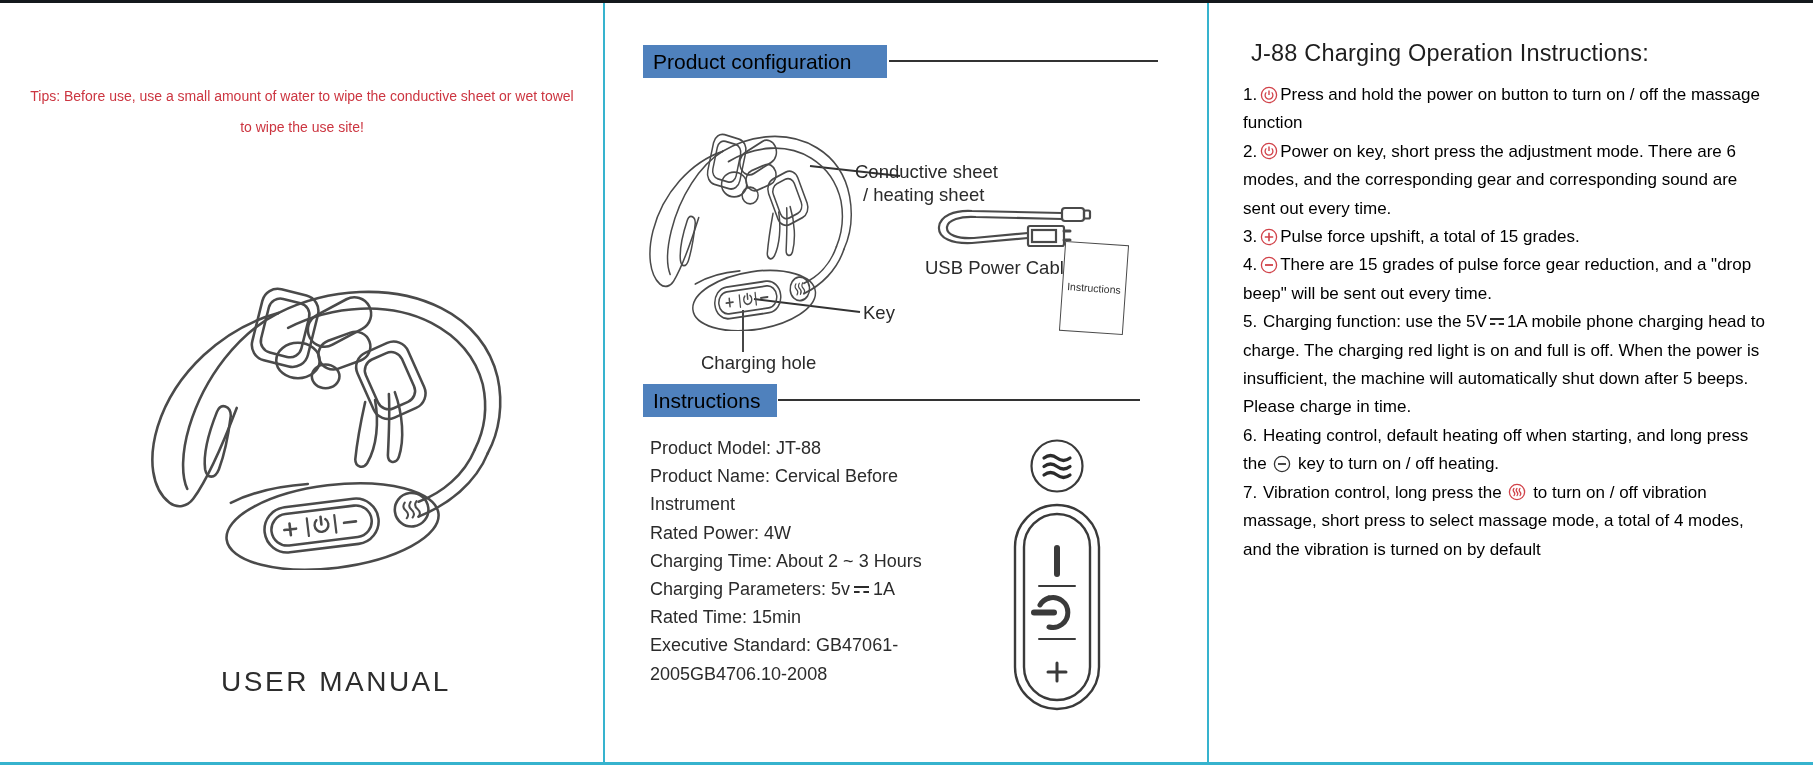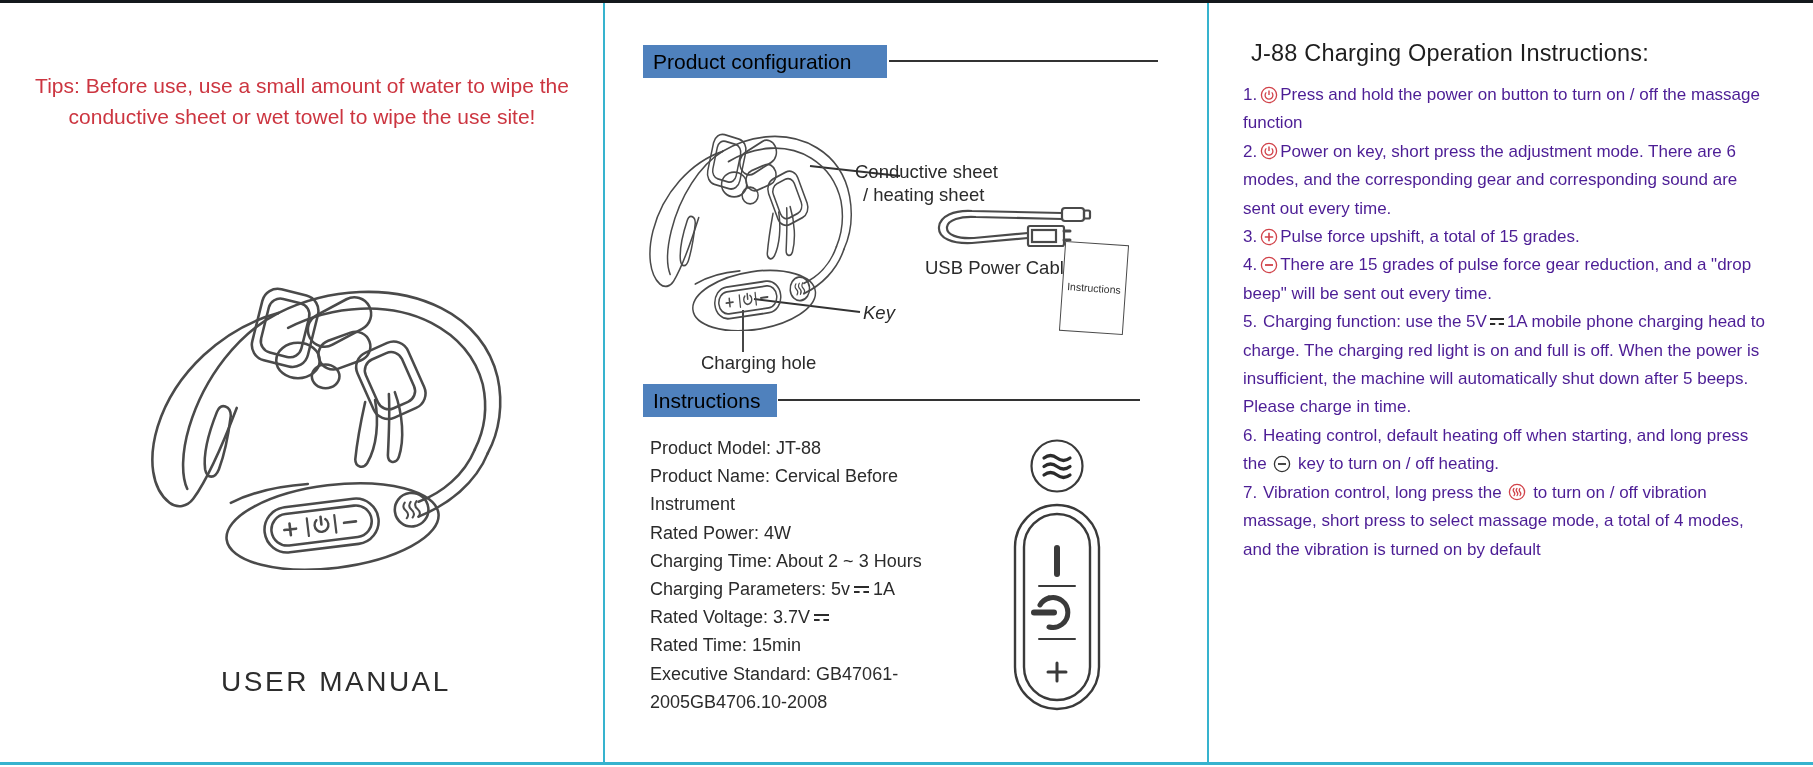--- a/index.html
+++ b/index.html
@@ -4,45 +4,45 @@
 <style>
   html,body{margin:0;padding:0;background:#e8e8e8;}
   #page{position:relative;width:1813px;height:767px;background:#ffffff;overflow:hidden;
         font-family:"Liberation Sans","DejaVu Sans",sans-serif;color:#2b2b2b;}
   .abs{position:absolute;}
   
   .topline{position:absolute;left:0;top:0;width:100%;height:3px;background:#14181c;}
   .botline{position:absolute;left:0;top:762px;width:100%;height:3px;background:#36b3ce;}
   .vdiv{position:absolute;top:3px;height:759px;width:2px;background:#36b3ce;}
   
-  .tips{left:28px;top:70px;width:548px;text-align:center;font-size:21px;line-height:31px;color:#cc3540;}
+  .tips{left:28px;top:81px;width:548px;text-align:center;font-size:14px;line-height:31px;color:#cc3540;}
   .usermanual{left:0;top:666px;width:672px;text-align:center;font-size:28px;letter-spacing:2.5px;color:#2d2d2d;}
   
   .badge{background:#4f81bd;color:#000000;font-size:21px;display:flex;align-items:center;box-sizing:border-box;padding-left:10px;}
   .badge1{left:643px;top:45px;width:244px;height:33px;}
   .badge2{left:643px;top:384px;width:134px;height:33px;}
   
   .mlabel{font-size:18.5px;color:#2b2b2b;}
   .lbl-conductive{left:855px;top:160px;width:180px;line-height:23px;}
   .lbl-conductive .l2{padding-left:8px;}
   .lbl-usb{left:925px;top:257px;}
-  .lbl-key{left:863px;top:302px;font-style:italic;}
+  .lbl-key{left:863px;top:302px;}
   .lbl-charge{left:701px;top:352px;}
   .booklet{left:1062px;top:243px;width:62px;height:88px;border:1.6px solid #4a4a4a;background:#fff;
            transform:rotate(4deg);display:flex;align-items:center;justify-content:center;}
   .booklet span{font-size:10.5px;color:#333;}
   .specs{left:650px;top:434px;font-size:18px;line-height:28.2px;}
   .specs div{white-space:nowrap;}
   
   .dc{display:inline-block;width:15px;height:7px;box-sizing:border-box;
       border-top:2.4px solid #2b2b2b;border-bottom:2.4px dashed #2b2b2b;
       margin:0 4px;vertical-align:2px;}
   
   .r-title{left:1251px;top:40px;font-size:23.5px;font-weight:normal;color:#1e1e1e;letter-spacing:.2px;}
-  .r-body{left:1243px;top:81px;width:530px;font-size:17px;line-height:28.4px;color:#4c1d95;}
+  .r-body{left:1243px;top:81px;width:530px;font-size:17px;line-height:28.4px;color:#000000;}
   .r-body p{margin:0;}
   .opnum{margin-right:1px;}
   .ic{display:inline-block;width:18px;height:18px;vertical-align:-3.5px;margin:0 2px;}
   .ic svg{display:block;width:18px;height:18px;}
   .red{color:#d14249;}
   .dark{color:#333333;}
   .dc-r{border-top-color:#2b2b2b;border-bottom-color:#2b2b2b;width:14px;margin:0 3px;}
   svg{overflow:visible;}
 </style>
 </head>
@@ -159,21 +159,20 @@
   <div class="abs mlabel lbl-key">Key</div>
   <div class="abs mlabel lbl-charge">Charging hole</div>
 
   <div class="abs specs">
     <div>Product Model: JT-88</div>
     <div>Product Name: Cervical Before</div>
     <div>Instrument</div>
     <div>Rated Power: 4W</div>
     <div>Charging Time: About 2 ~ 3 Hours</div>
     <div><span>Charging Parameters: 5v</span><span class="dc"></span><span>1A</span></div>
-    <div><span>Rated Voltage: 3.7V</span><span class="dc"></span></div>
     <div>Rated Time: 15min</div>
     <div>Executive Standard: GB47061-</div>
     <div>2005GB4706.10-2008</div>
   </div>
 
   <svg class="abs" style="left:1029px;top:438px" width="56" height="56" viewBox="0 0 56 56">
     <circle cx="28" cy="28" r="25.5" fill="none" stroke="#3a3a3a" stroke-width="2.2"></circle>
     <g fill="none" stroke="#2b2b2b" stroke-width="3.2" stroke-linecap="round">
       <path d="M15,20 q6.5,-5 13,0 t13,0"></path>
       <path d="M15,28.5 q6.5,-5 13,0 t13,0"></path>

